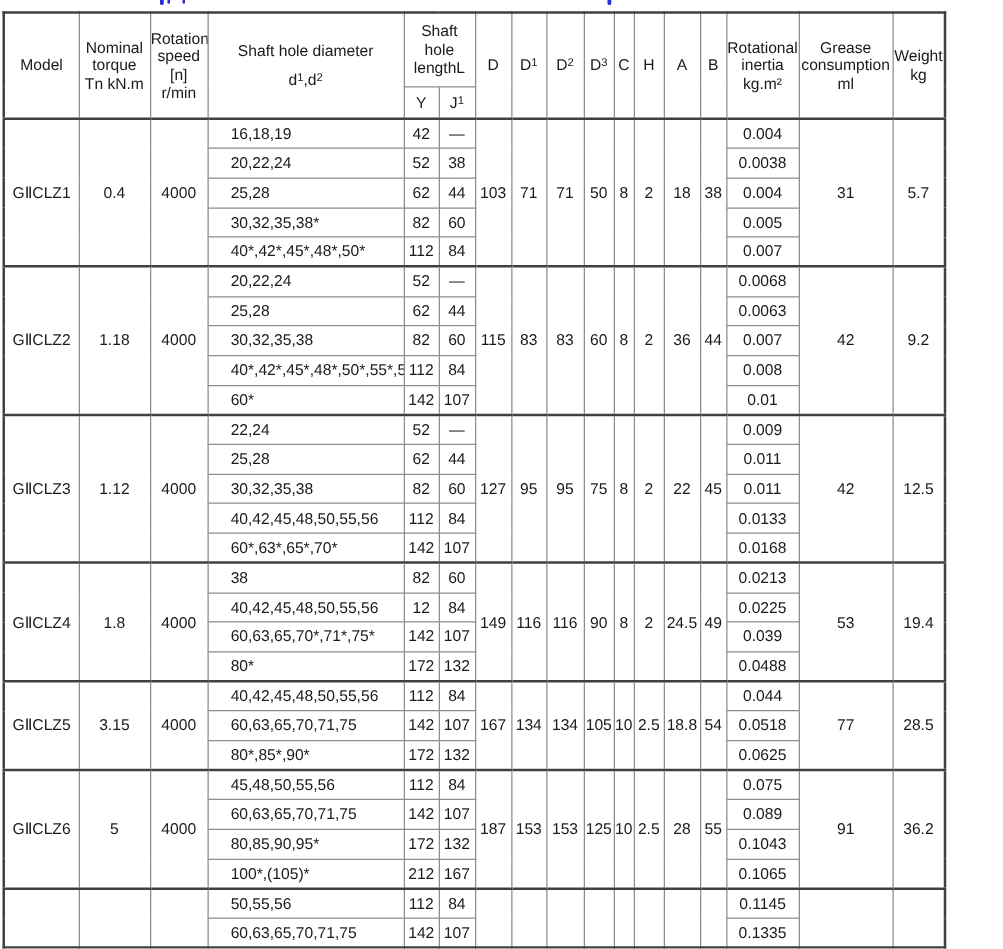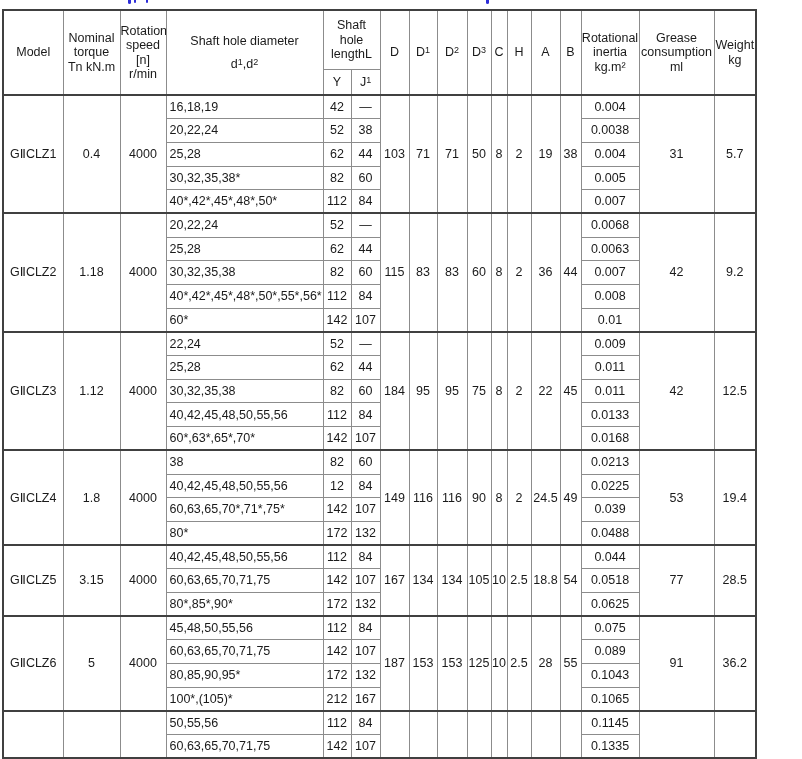--- a/index.html
+++ b/index.html
@@ -32,21 +32,21 @@
     vertical-align:middle;
     text-align:center;
     font-weight:normal;
     line-height:1.15;
     overflow:hidden;
   }
   thead tr.h-top{height:59px;}
   thead tr.h-sub{height:26px;}
   tbody tr{height:23.7px;}
   tr.grp-first td{border-top:2px solid #404040;}
-  td.bore{text-align:left;padding-left:3px;}
+  td.bore{text-align:left;padding-left:18px;}
   .pre{white-space:pre-line;}
   .sup{font-size:9px;vertical-align:3px;}
   .dia2{margin-top:8px;}
 </style>
 </head>
 <body>
 
 <div class="page">
 
   <span class="frag f1"></span>
@@ -120,21 +120,21 @@
           <td rowspan="5">4000</td>
           <td class="bore">16,18,19</td>
           <td>42</td>
           <td>—</td>
           <td rowspan="5">103</td>
           <td rowspan="5">71</td>
           <td rowspan="5">71</td>
           <td rowspan="5">50</td>
           <td rowspan="5">8</td>
           <td rowspan="5">2</td>
-          <td rowspan="5">19</td>
+          <td rowspan="5">18</td>
           <td rowspan="5">38</td>
           <td>0.004</td>
           <td rowspan="5">31</td>
           <td rowspan="5">5.7</td>
         </tr>
         <tr>
           <td class="bore">20,22,24</td>
           <td>52</td>
           <td>38</td>
           <td>0.0038</td>
@@ -200,21 +200,21 @@
           <td>107</td>
           <td>0.01</td>
         </tr>
         <tr class="grp-first">
           <td rowspan="5">GⅡCLZ3</td>
           <td rowspan="5">1.12</td>
           <td rowspan="5">4000</td>
           <td class="bore">22,24</td>
           <td>52</td>
           <td>—</td>
-          <td rowspan="5">184</td>
+          <td rowspan="5">127</td>
           <td rowspan="5">95</td>
           <td rowspan="5">95</td>
           <td rowspan="5">75</td>
           <td rowspan="5">8</td>
           <td rowspan="5">2</td>
           <td rowspan="5">22</td>
           <td rowspan="5">45</td>
           <td>0.009</td>
           <td rowspan="5">42</td>
           <td rowspan="5">12.5</td>

